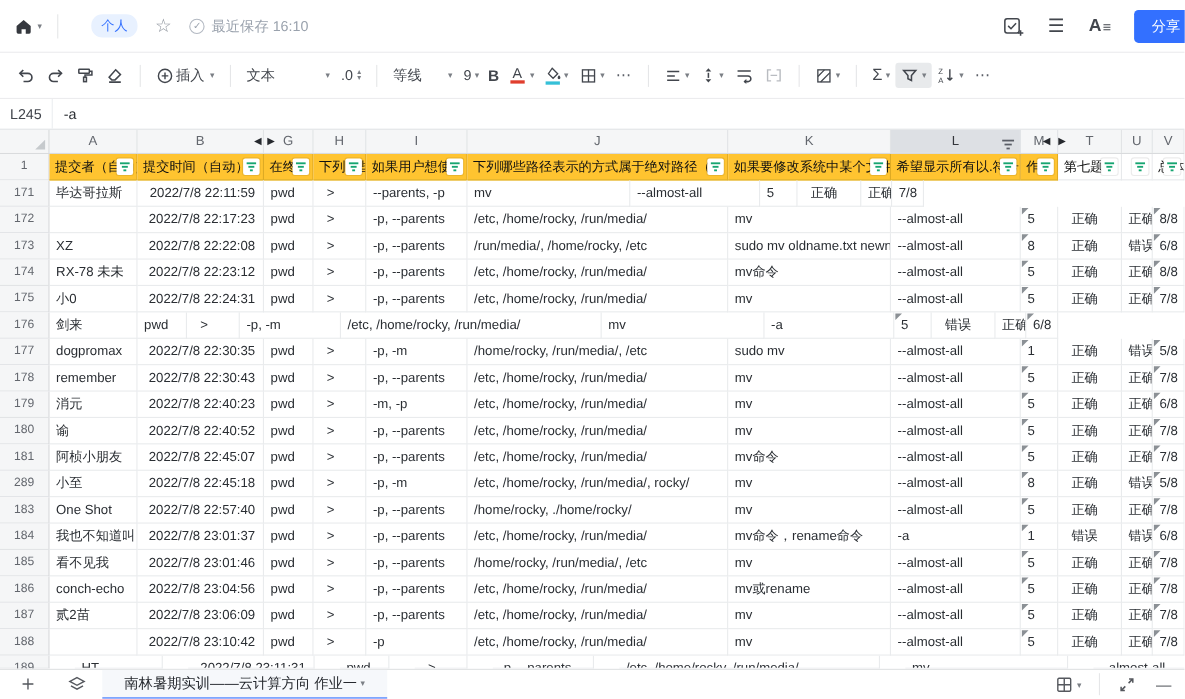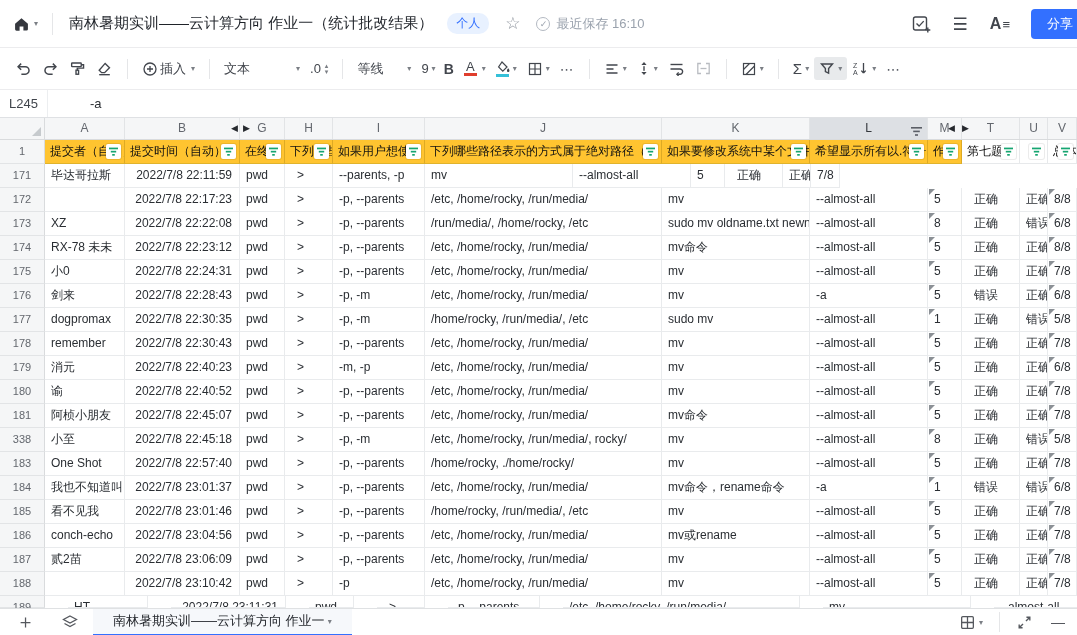--- a/index.html
+++ b/index.html
@@ -33,21 +33,21 @@
   .boldB{font-weight:bold;font-size:14px;padding:0 3px;}
   .colorA{display:flex;flex-direction:column;align-items:center;line-height:11px;padding:0 2px;}
   .colorA .bar{width:13px;height:3px;background:#e03e2d;margin-top:1px;}
   .fillI{display:flex;flex-direction:column;align-items:center;}
   .fillI .bar{width:13px;height:3px;background:#35c0d8;margin-top:1px;}
   .spin{display:flex;flex-direction:column;font-size:7px;color:#7b7f85;line-height:6px;margin-left:4px;}
   .sigma{font-size:15px;}
   .dots{font-size:14px;letter-spacing:1px;color:#5a5e66;}
 
   
-  .fbar{height:28px;display:flex;align-items:center;border-bottom:1px solid #dfe1e4;font-size:13px;gap:32px;}
+  .fbar{height:28px;display:flex;align-items:center;border-bottom:1px solid #dfe1e4;font-size:13px;}
   .namebox{width:48px;flex:none;text-align:center;color:#41454c;border-right:1px solid #eceef0;height:100%;line-height:27px;}
   .fval{padding-left:10px;color:#2a2e33;}
 
   
   .grid{height:490px;overflow:hidden;position:relative;}.c-a{width:80px;}.c-b{width:115px;}.c-g{width:45px;}.c-h{width:48px;}
   .c-i{width:92px;}.c-j{width:237px;}.c-k{width:148px;}.c-l{width:118px;}.c-m{width:34px;}
   .c-t{width:58px;}.c-u{width:28px;}.c-v{width:29px;}
   .strip{height:22px;background:#f5f6f7;border-bottom:1px solid #d9dbdd;display:flex;position:relative;}
   .corner{width:45px;flex:none;border-right:1px solid #d9dbdd;position:relative;background:#f5f6f7;}
   .corner:after{content:"";position:absolute;right:3px;bottom:3px;border-bottom:9px solid #c6cacd;border-left:9px solid transparent;}
@@ -88,21 +88,20 @@
 <body>
 
 <div class="tophdr">
   <div class="homebtn">
     <svg width="19" height="19" viewBox="0 0 16 16">
         <path d="M2.6 8.2 8 3.6l5.4 4.6v4.6a1.2 1.2 0 0 1-1.2 1.2H9.6v-3.4H6.4V14H3.8a1.2 1.2 0 0 1-1.2-1.2z" fill="#35383e"></path>
       </svg>
     <span class="caret">▾</span>
   </div>
   <div class="hdr-div"></div>
-  <span class="doc-title">南林暑期实训——云计算方向 作业一（统计批改结果）</span>
   <span class="pill">个人</span>
   <span class="star">☆</span>
   <span class="saved">
     <span class="ckc">✓</span>
     <span>最近保存 16:10</span>
   </span>
   <div class="hdr-right">
     <span class="hicon">
       <svg width="20" height="20" viewBox="0 0 20 20" fill="none" stroke="#42464d" stroke-width="1.4">
           <rect x="2.5" y="3" width="13" height="13" rx="2"></rect>
@@ -446,21 +445,20 @@
         <div class="dcell c-k"><span>mv</span></div>
         <div class="dcell c-l"><span>--almost-all</span></div>
         <div class="dcell c-m"><span>5</span><span class="mark"></span></div>
         <div class="dcell c-t pad12"><span>正确</span></div>
         <div class="dcell c-u"><span>正确</span></div>
         <div class="dcell c-v"><span>7/8</span><span class="mark"></span></div>
       </div>
       <div class="drow">
         <div class="gut">176</div>
         <div class="dcell c-a"><span>剑来</span></div>
-        <div class="dcell c-b right"><span>2022/7/8 22:28:43</span></div>
         <div class="dcell c-g"><span>pwd</span></div>
         <div class="dcell c-h pad12"><span>&gt;</span></div>
         <div class="dcell c-i"><span>-p, -m</span></div>
         <div class="dcell c-j"><span>/etc, /home/rocky, /run/media/</span></div>
         <div class="dcell c-k"><span>mv</span></div>
         <div class="dcell c-l"><span>-a</span></div>
         <div class="dcell c-m"><span>5</span><span class="mark"></span></div>
         <div class="dcell c-t pad12"><span>错误</span></div>
         <div class="dcell c-u"><span>正确</span></div>
         <div class="dcell c-v"><span>6/8</span><span class="mark"></span></div>
@@ -534,21 +532,21 @@
         <div class="dcell c-i"><span>-p, --parents</span></div>
         <div class="dcell c-j"><span>/etc, /home/rocky, /run/media/</span></div>
         <div class="dcell c-k"><span>mv命令</span></div>
         <div class="dcell c-l"><span>--almost-all</span></div>
         <div class="dcell c-m"><span>5</span><span class="mark"></span></div>
         <div class="dcell c-t pad12"><span>正确</span></div>
         <div class="dcell c-u"><span>正确</span></div>
         <div class="dcell c-v"><span>7/8</span><span class="mark"></span></div>
       </div>
       <div class="drow">
-        <div class="gut">338</div>
+        <div class="gut">289</div>
         <div class="dcell c-a"><span>小至</span></div>
         <div class="dcell c-b right"><span>2022/7/8 22:45:18</span></div>
         <div class="dcell c-g"><span>pwd</span></div>
         <div class="dcell c-h pad12"><span>&gt;</span></div>
         <div class="dcell c-i"><span>-p, -m</span></div>
         <div class="dcell c-j"><span>/etc, /home/rocky, /run/media/, rocky/</span></div>
         <div class="dcell c-k"><span>mv</span></div>
         <div class="dcell c-l"><span>--almost-all</span></div>
         <div class="dcell c-m"><span>8</span><span class="mark"></span></div>
         <div class="dcell c-t pad12"><span>正确</span></div>

